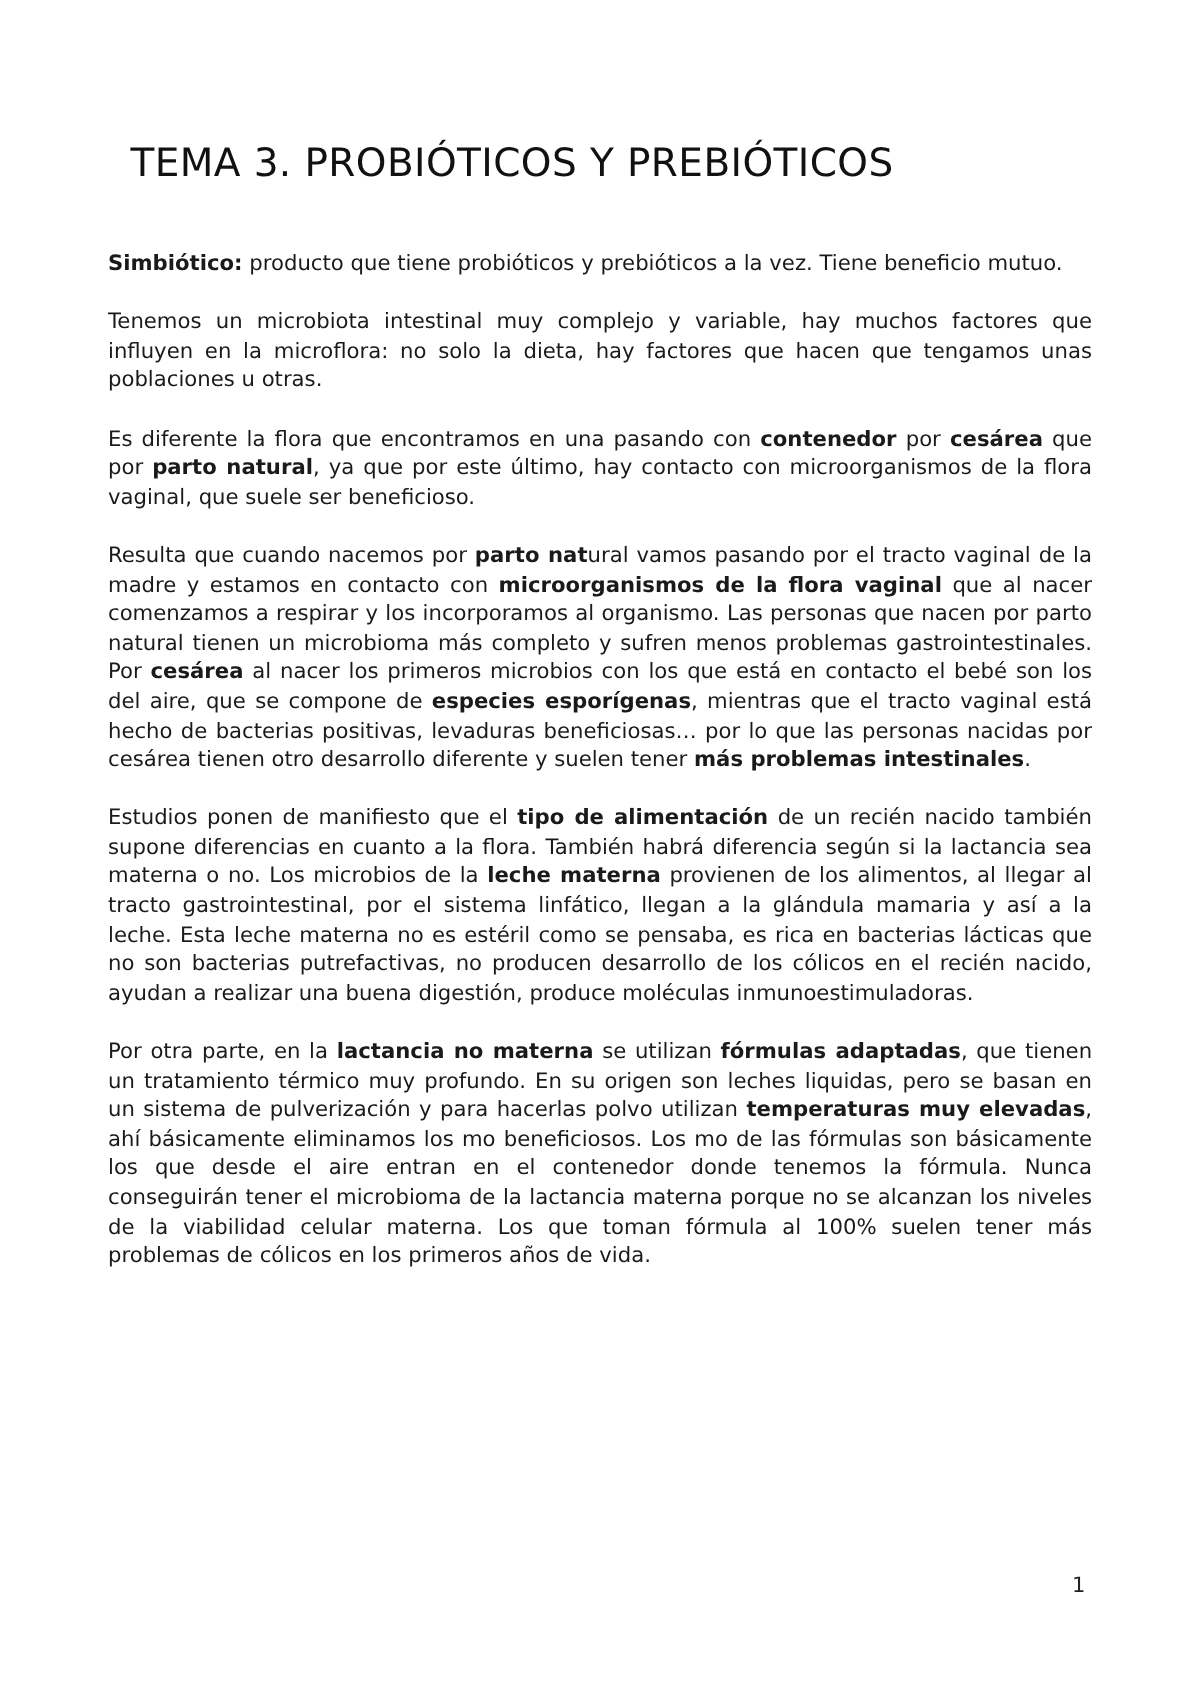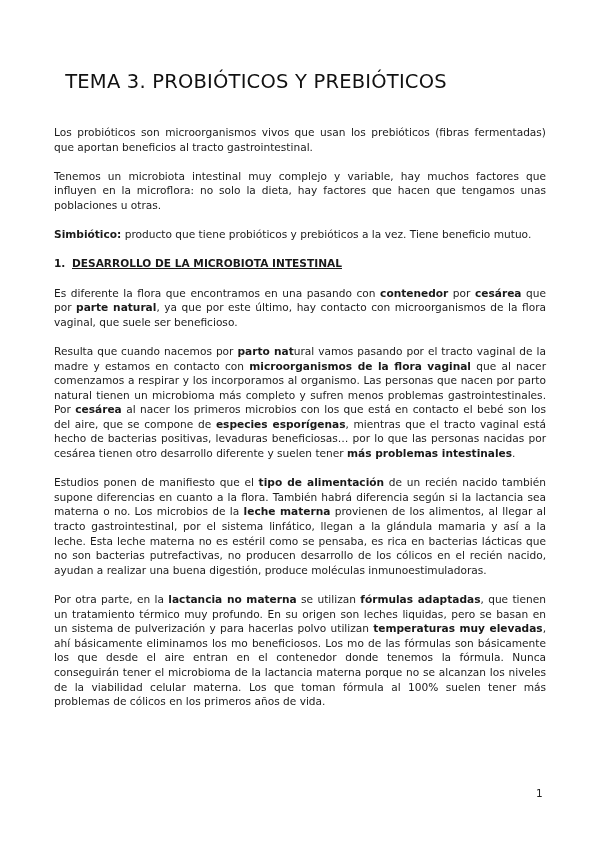--- a/index.html
+++ b/index.html
@@ -24,29 +24,25 @@
     font-family: "DejaVu Sans", sans-serif; font-size: 10.5px; color: #222;
   }
 </style>
 </head>
 <body>
 
 <div class="page">
   <div class="title">TEMA 3. PROBIÓTICOS Y PREBIÓTICOS</div>
 
   <div class="body">
-    <p>Los probióticos son microorganismos vivos que usan los prebióticos (fibras fermentadas) que aportan beneficios al tracto gastrointestinal.</p>
+    <p><b>Simbiótico:</b><span> producto que tiene probióticos y prebióticos a la vez. Tiene beneficio mutuo.</span></p>
     <p>Tenemos un microbiota intestinal muy complejo y variable, hay muchos factores que influyen en la microflora: no solo la dieta, hay factores que hacen que tengamos unas poblaciones u otras.</p>
-    <p><b>Simbiótico:</b><span> producto que tiene probióticos y prebióticos a la vez. Tiene beneficio mutuo.</span></p>
 
-    <div class="heading">
-      <span class="num">1.</span><span class="htext">DESARROLLO DE LA MICROBIOTA INTESTINAL</span>
-    </div>
 
-    <p><span>Es diferente la flora que encontramos en una pasando con </span><b>contenedor</b><span> por </span><b>cesárea</b><span> que por </span><b>parte natural</b><span>, ya que por este último, hay contacto con microorganismos de la flora vaginal, que suele ser beneficioso.</span></p>
+    <p><span>Es diferente la flora que encontramos en una pasando con </span><b>contenedor</b><span> por </span><b>cesárea</b><span> que por </span><b>parto natural</b><span>, ya que por este último, hay contacto con microorganismos de la flora vaginal, que suele ser beneficioso.</span></p>
 
     <p><span>Resulta que cuando nacemos por </span><b>parto nat</b><span>ural vamos pasando por el tracto vaginal de la madre y estamos en contacto con </span><b>microorganismos de la flora vaginal</b><span> que al nacer comenzamos a respirar y los incorporamos al organismo. Las personas que nacen por parto natural tienen un microbioma más completo y sufren menos problemas gastrointestinales. Por </span><b>cesárea</b><span> al nacer los primeros microbios con los que está en contacto el bebé son los del aire, que se compone de </span><b>especies esporígenas</b><span>, mientras que el tracto vaginal está hecho de bacterias positivas, levaduras beneficiosas… por lo que las personas nacidas por cesárea tienen otro desarrollo diferente y suelen tener </span><b>más problemas intestinales</b><span>.</span></p>
 
     <p><span>Estudios ponen de manifiesto que el </span><b>tipo de alimentación</b><span> de un recién nacido también supone diferencias en cuanto a la flora. También habrá diferencia según si la lactancia sea materna o no. Los microbios de la </span><b>leche materna</b><span> provienen de los alimentos, al llegar al tracto gastrointestinal, por el sistema linfático, llegan a la glándula mamaria y así a la leche. Esta leche materna no es estéril como se pensaba, es rica en bacterias lácticas que no son bacterias putrefactivas, no producen desarrollo de los cólicos en el recién nacido, ayudan a realizar una buena digestión, produce moléculas inmunoestimuladoras.</span></p>
 
     <p><span>Por otra parte, en la </span><b>lactancia no materna</b><span> se utilizan </span><b>fórmulas adaptadas</b><span>, que tienen un tratamiento térmico muy profundo. En su origen son leches liquidas, pero se basan en un sistema de pulverización y para hacerlas polvo utilizan </span><b>temperaturas muy elevadas</b><span>, ahí básicamente eliminamos los mo beneficiosos. Los mo de las fórmulas son básicamente los que desde el aire entran en el contenedor donde tenemos la fórmula. Nunca conseguirán tener el microbioma de la lactancia materna porque no se alcanzan los niveles de la viabilidad celular materna.  Los que toman fórmula al 100% suelen tener más problemas de cólicos en los primeros años de vida.</span></p>
   </div>
 
   <div class="pagenum">1</div>
 </div>

